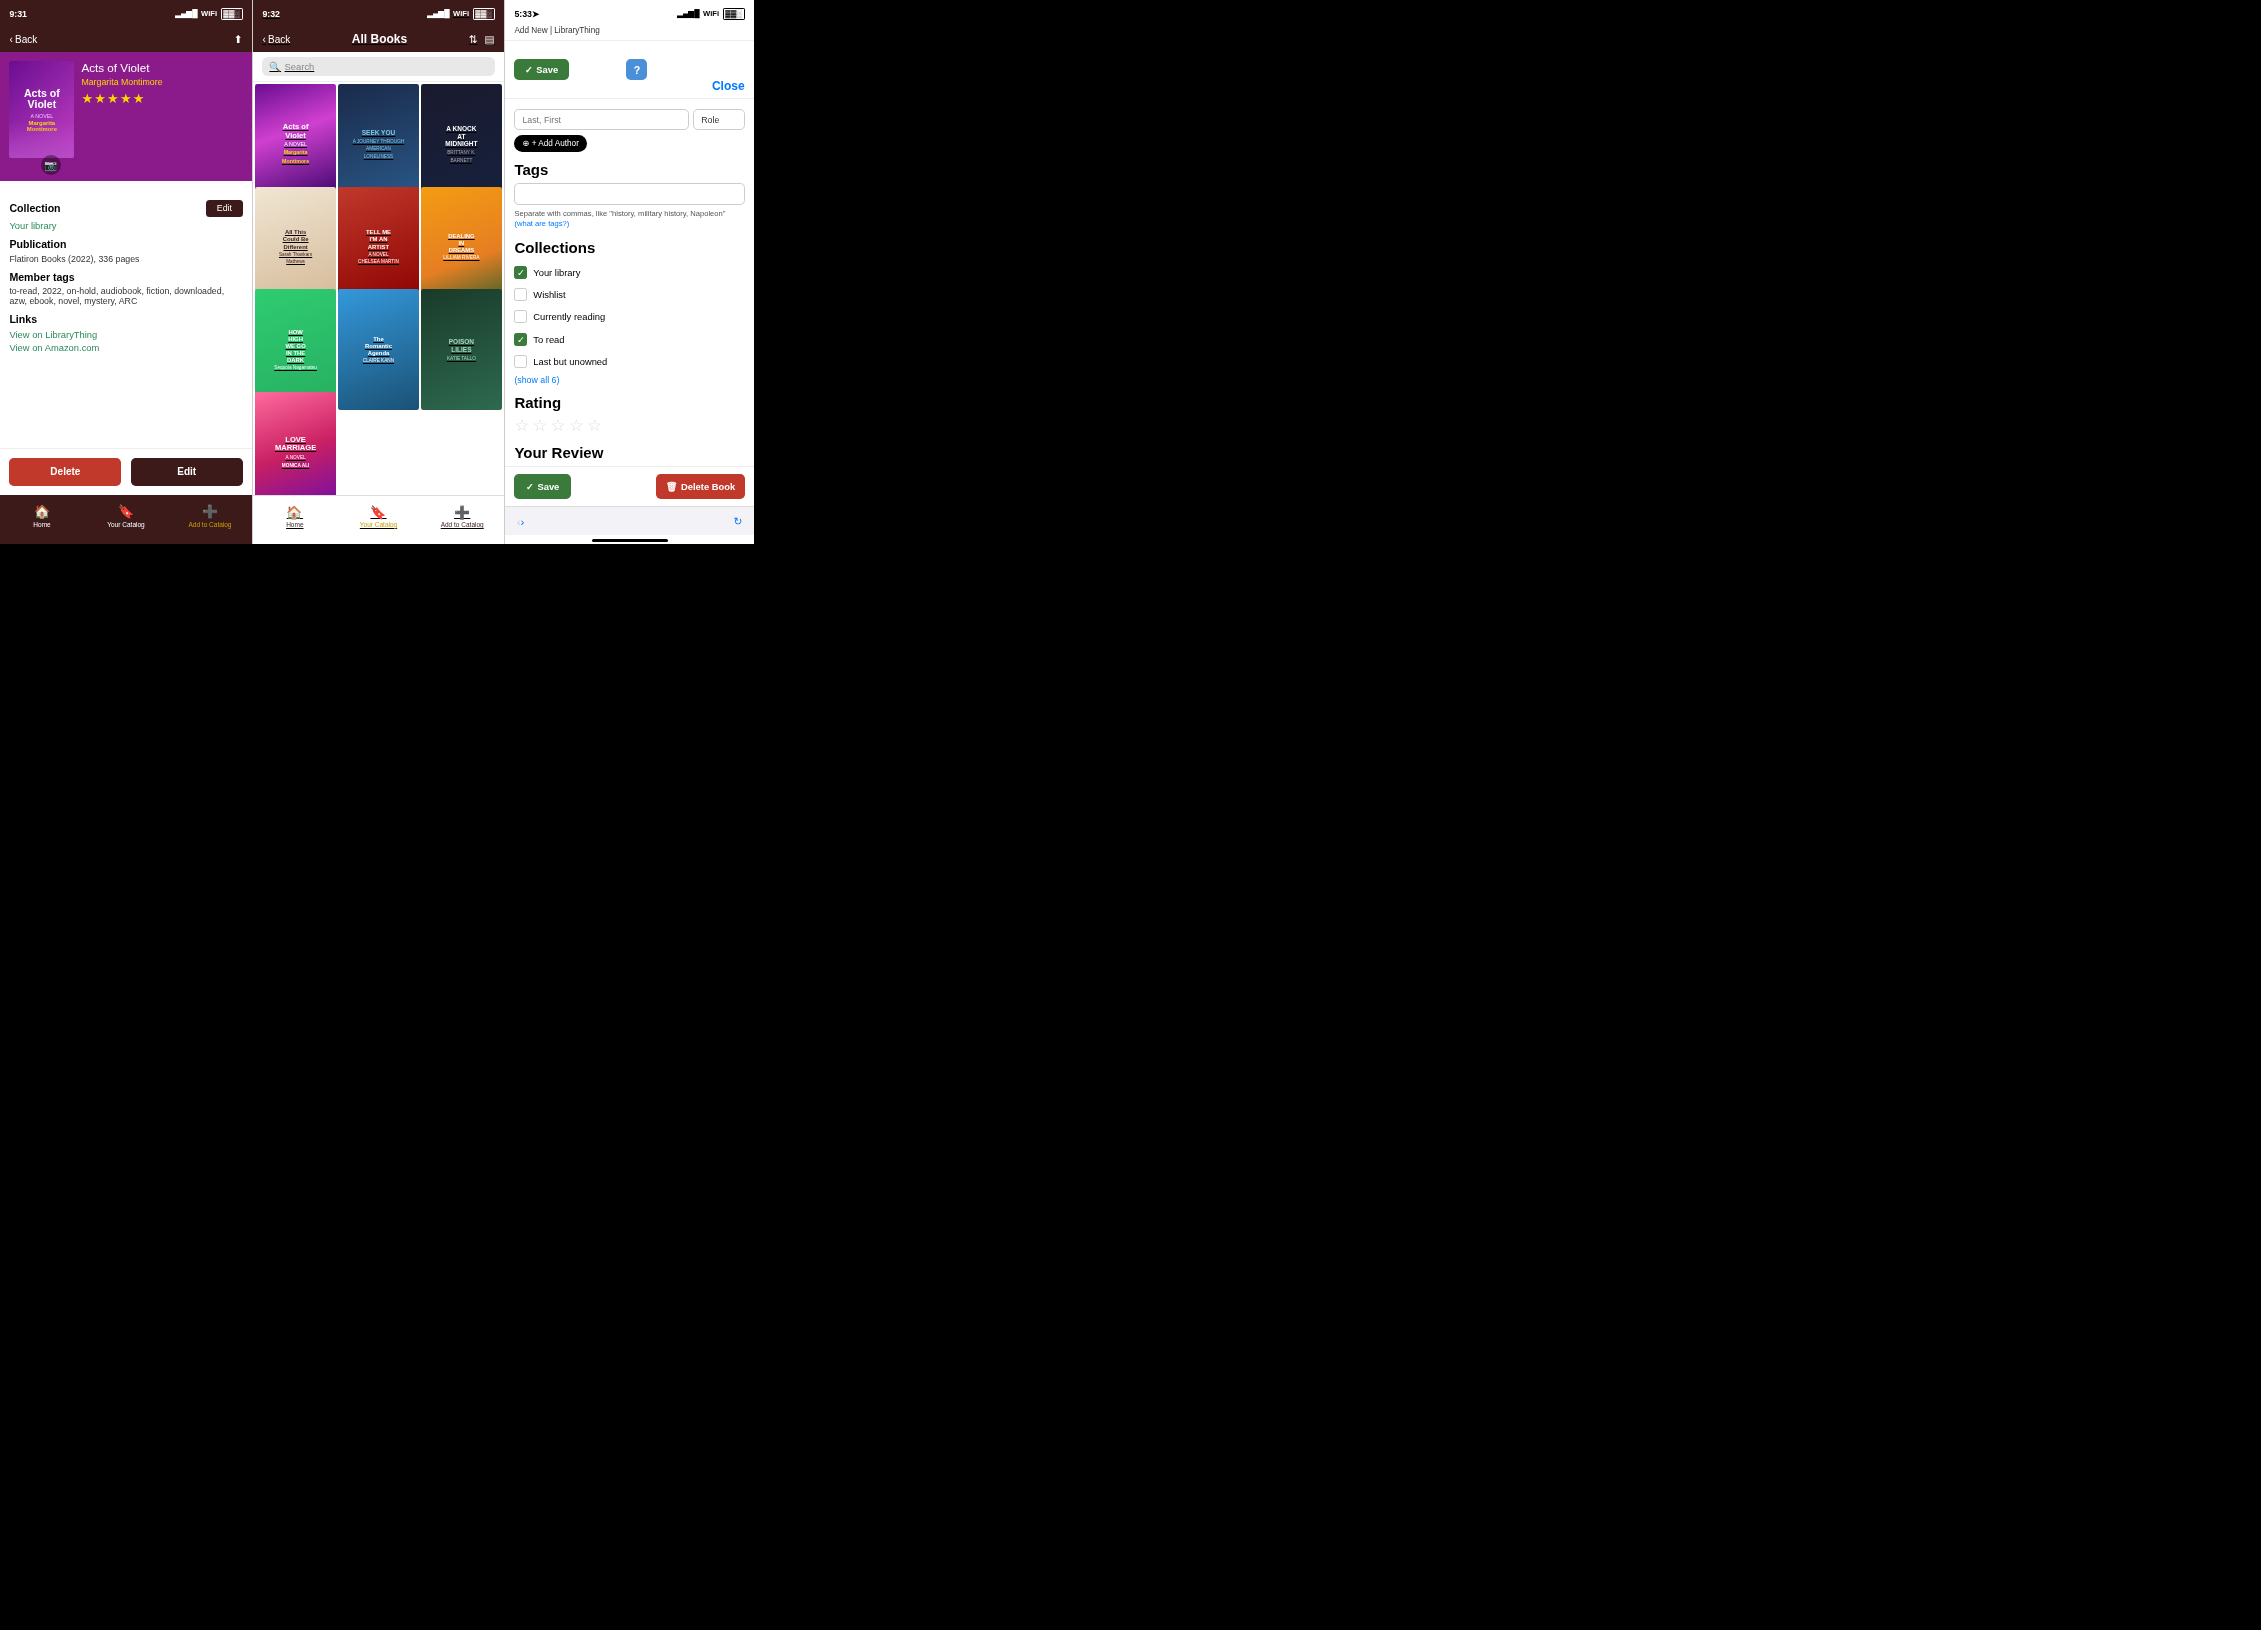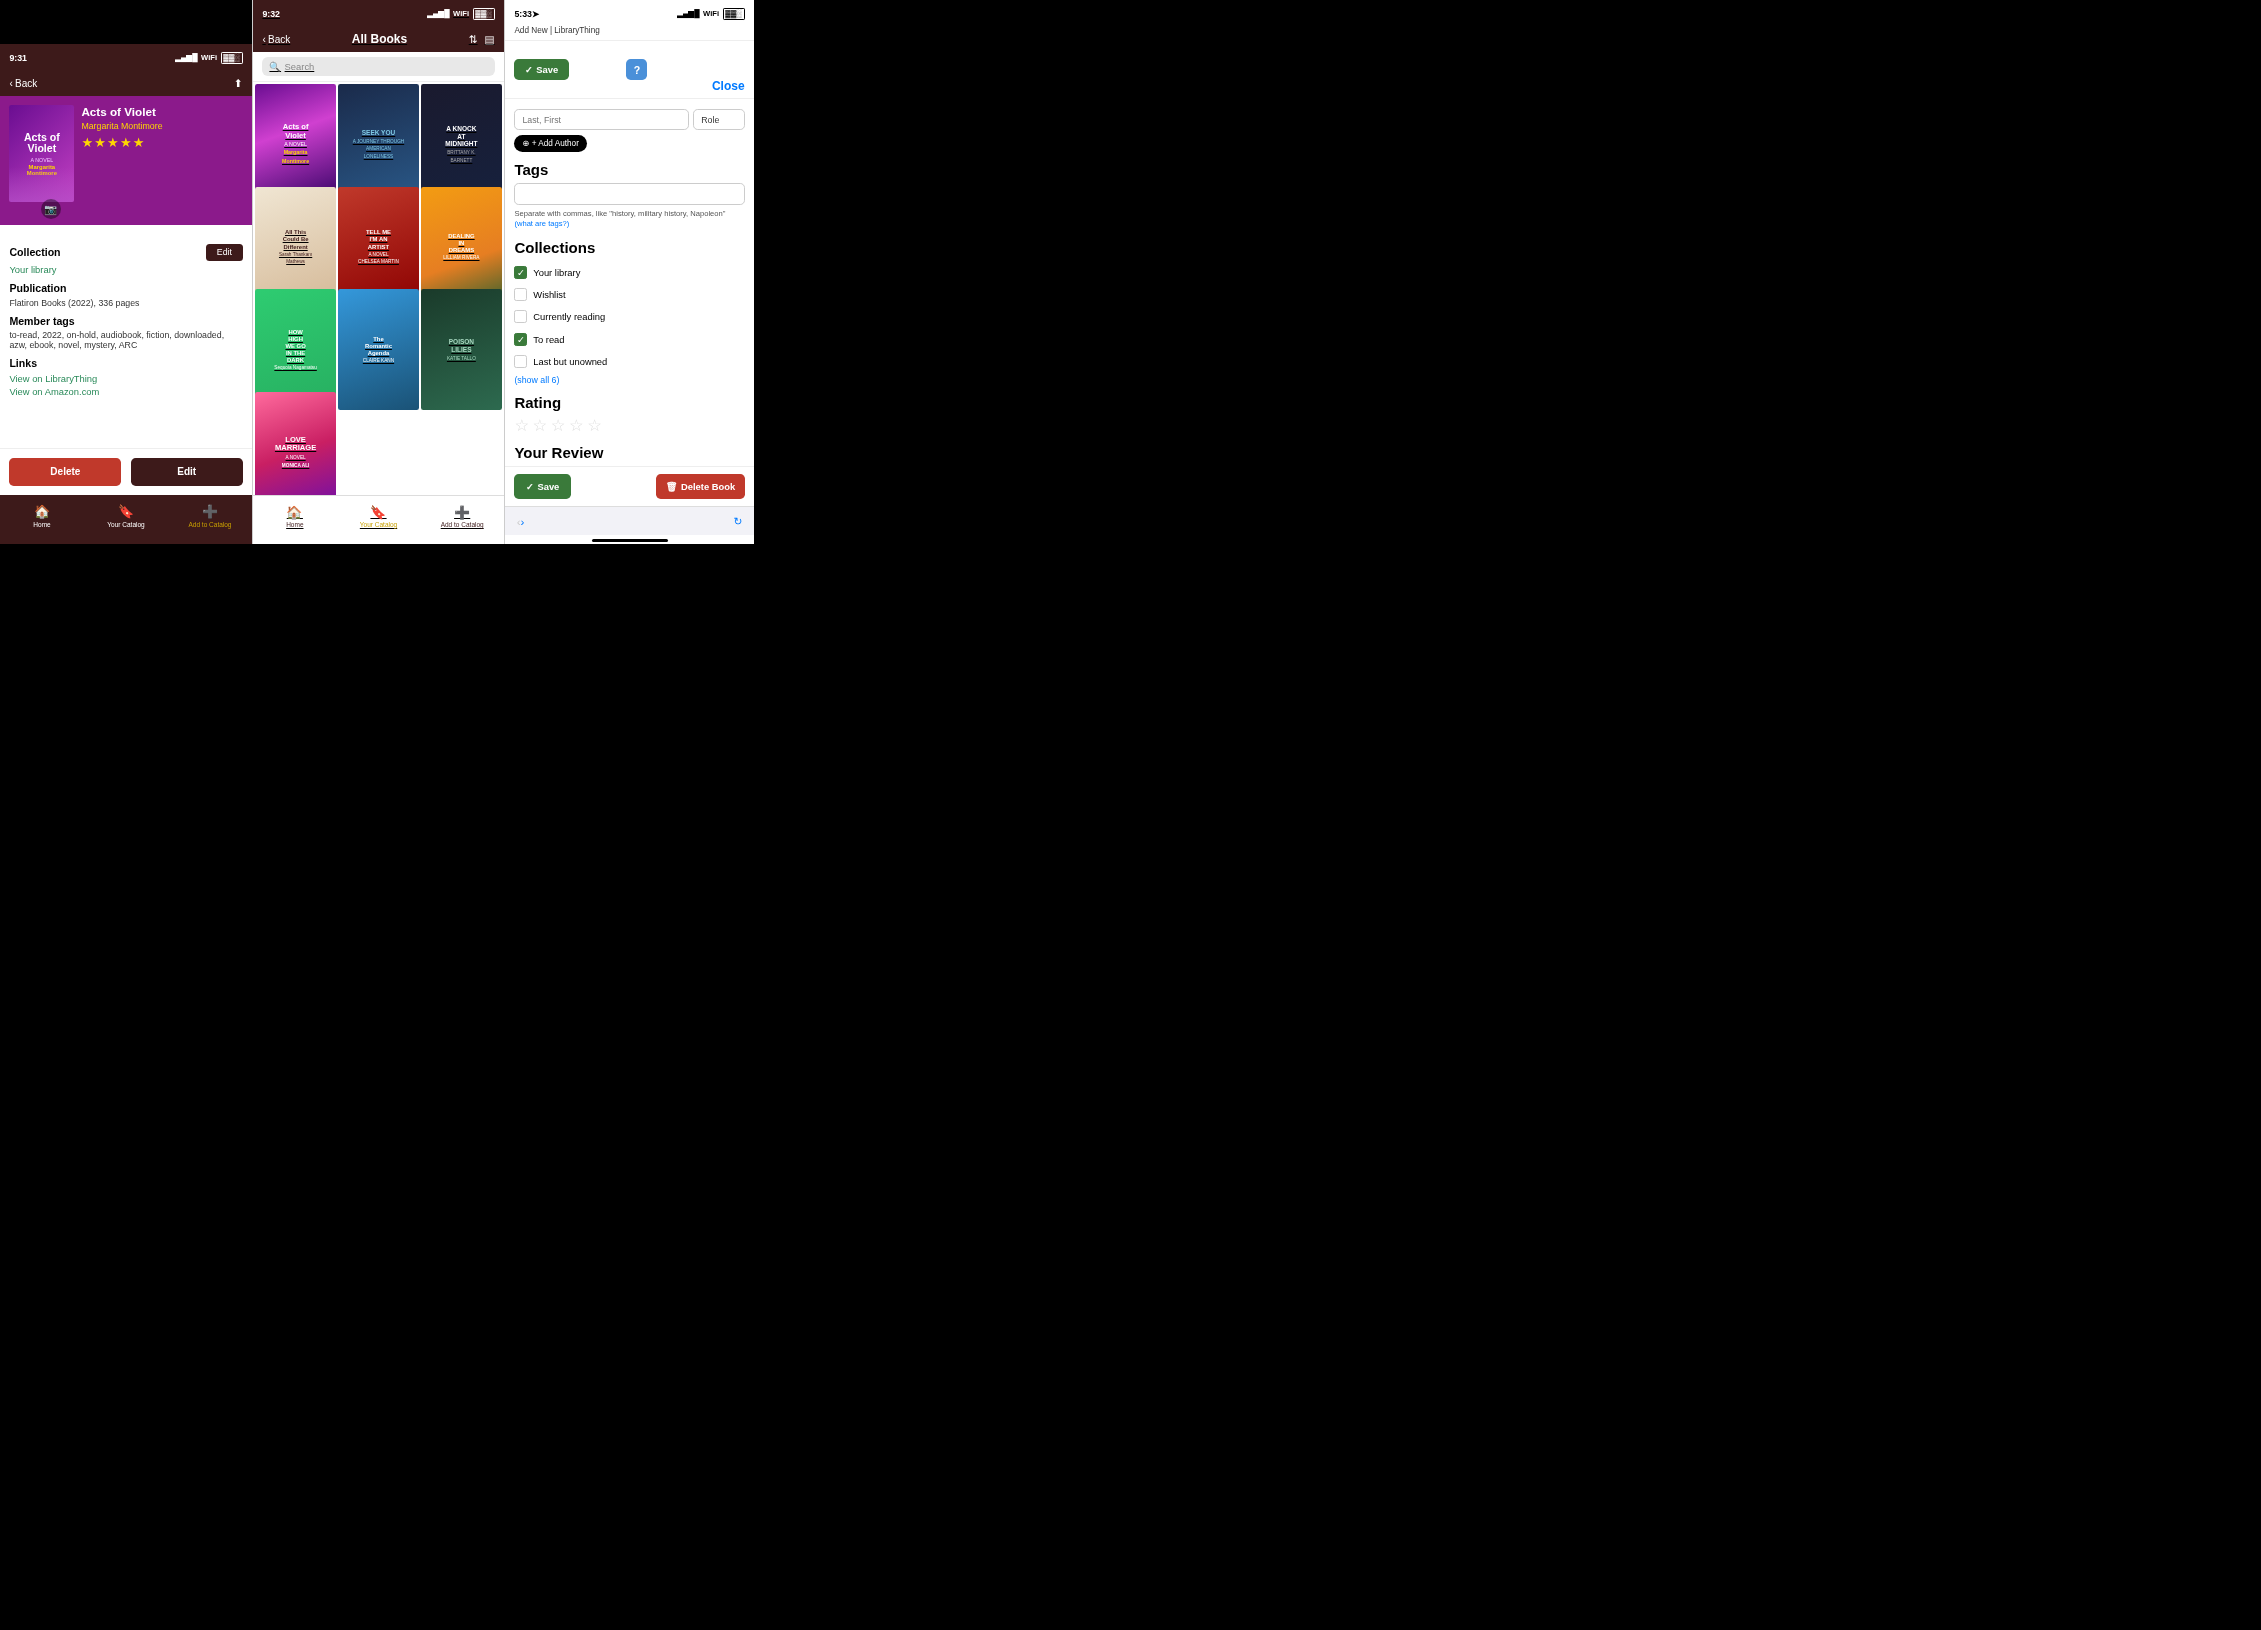--- a/index.html
+++ b/index.html
@@ -12,21 +12,21 @@
       overflow: hidden;
     }
 
     
     .panel {
       display: flex;
       flex-direction: column;
       background: #fff;
       position: relative;
     }
-    .panel-1 { width: 252px; margin-top: 44px; }
+    .panel-1 { width: 252px; }
     .panel-2 { width: 252px; border-left: 0.6px solid #ccc; }
     .panel-3 { flex: 1; border-left: 0.6px solid #ccc; }
 
     
     .status-bar {
       background: #3d1a1a;
       color: #fff;
       display: flex;
       align-items: center;
       justify-content: space-between;
@@ -127,21 +127,21 @@
       bottom: 0; left: 0; right: 0;
       height: 35px;
       background: linear-gradient(to top, rgba(180,80,200,0.7), transparent);
     }
     .book-info {
       flex: 1;
       color: #fff;
     }
     .book-title-p1 {
       font-size: 11.7px;
-      font-weight: 700;
+      font-weight: 400;
       color: #fff;
       margin-bottom: 2.3px;
     }
     .book-author-p1 {
       font-size: 8.8px;
       color: #ffd700;
       margin-bottom: 4.7px;
     }
     .stars {
       display: flex;

